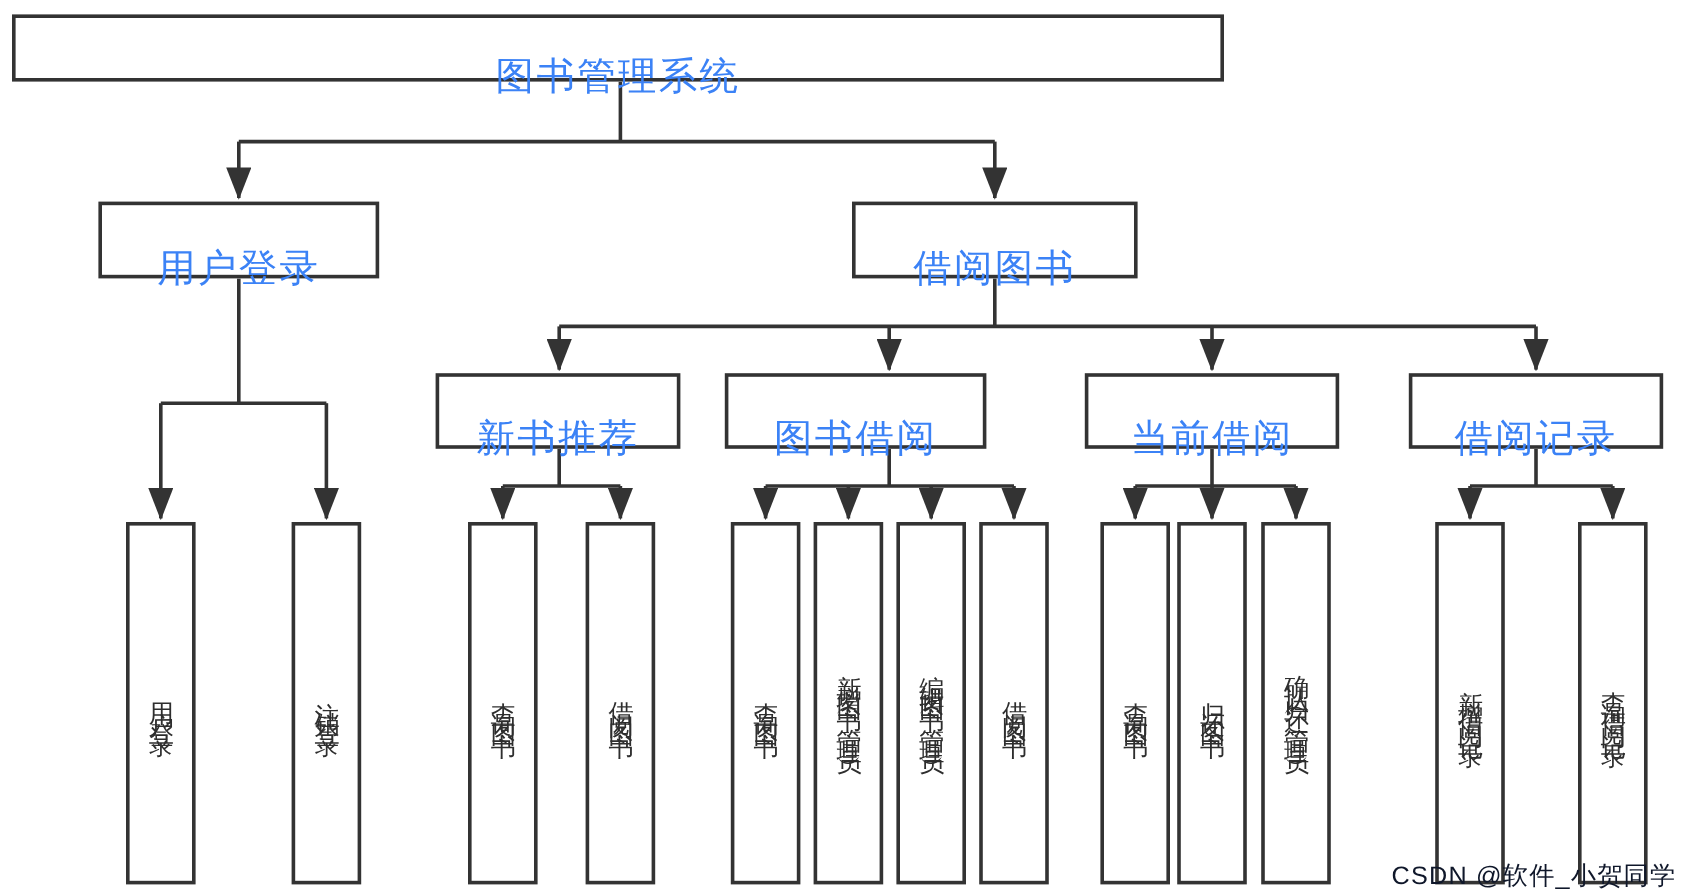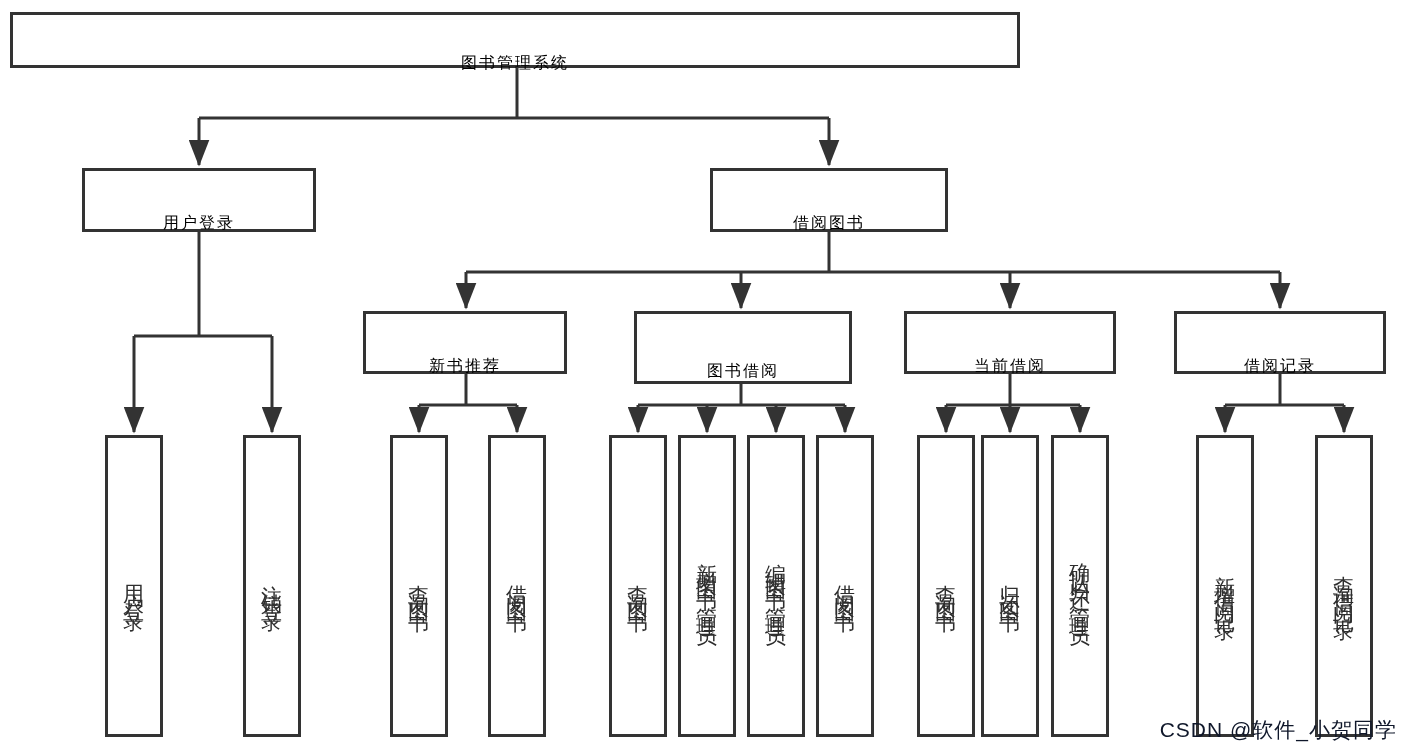--- a/index.html
+++ b/index.html
@@ -22,23 +22,23 @@
     position: absolute;
     box-sizing: border-box;
     border: 3px solid #333333;
     background: #ffffff;
     display: flex;
     align-items: center;
     justify-content: center;
     text-align: center;
   }
   .hlabel {
-    font-size: 16px;
+    font-size: 32px;
     letter-spacing: 2px;
-    color: #000000;
+    color: #3b82f6;
     white-space: nowrap;
     margin-top: 47px;
   }
   .leaf {
     position: absolute;
     box-sizing: border-box;
     border: 3px solid #333333;
     background: #ffffff;
     width: 58px;
     top: 435px;
@@ -129,21 +129,21 @@
   <div class="node" style="left:82px; top:168px; width:234px; height:64px;">
     <span class="hlabel">用户登录</span>
   </div>
   <div class="node" style="left:710px; top:168px; width:238px; height:64px;">
     <span class="hlabel">借阅图书</span>
   </div>
 
   <div class="node" style="left:363px; top:311px; width:204px; height:63px;">
     <span class="hlabel">新书推荐</span>
   </div>
-  <div class="node" style="left:634px; top:311px; width:218px; height:73px;">
+  <div class="node" style="left:604px; top:311px; width:218px; height:63px;">
     <span class="hlabel">图书借阅</span>
   </div>
   <div class="node" style="left:904px; top:311px; width:212px; height:63px;text-align:right;">
     <span class="hlabel">当前借阅</span>
   </div>
   <div class="node" style="left:1174px; top:311px; width:212px; height:63px;align-items:center;">
     <span class="hlabel">借阅记录</span>
   </div>
 
   <div class="leaf" style="left:105px;">

